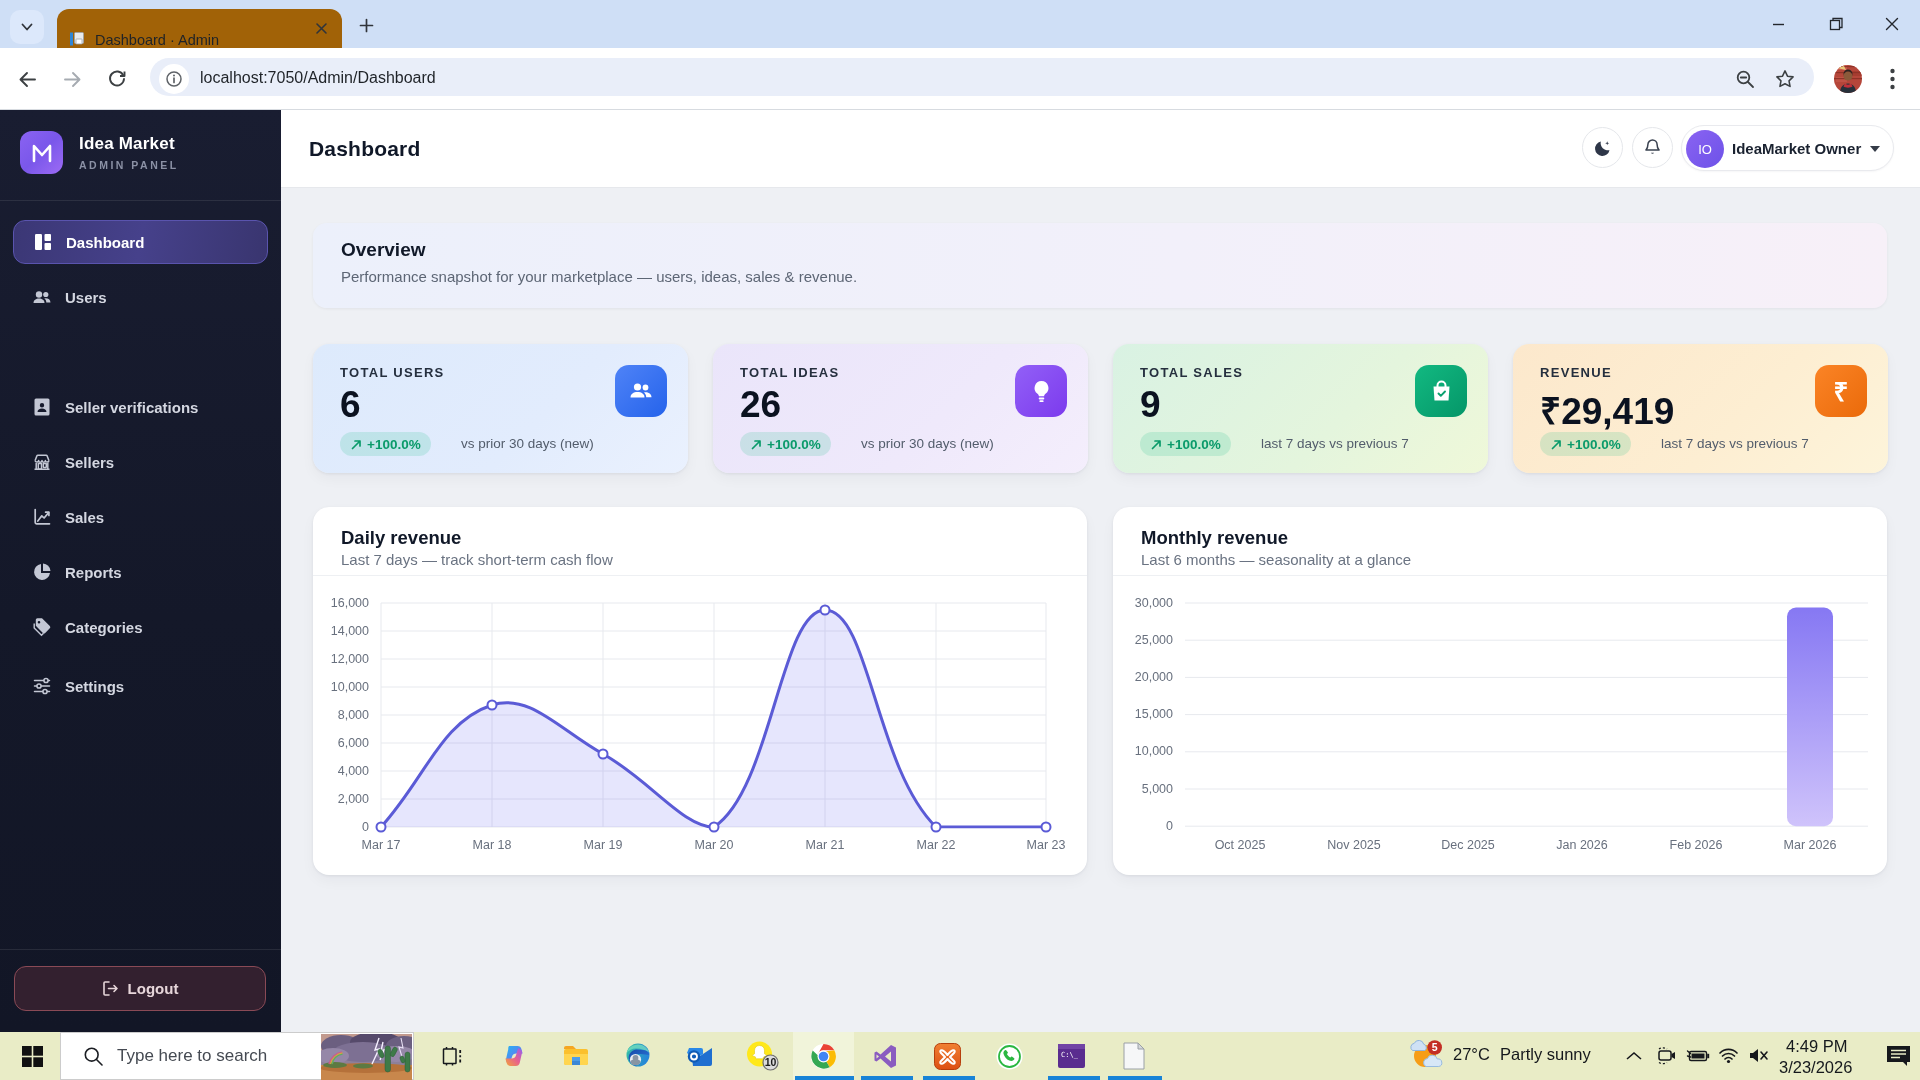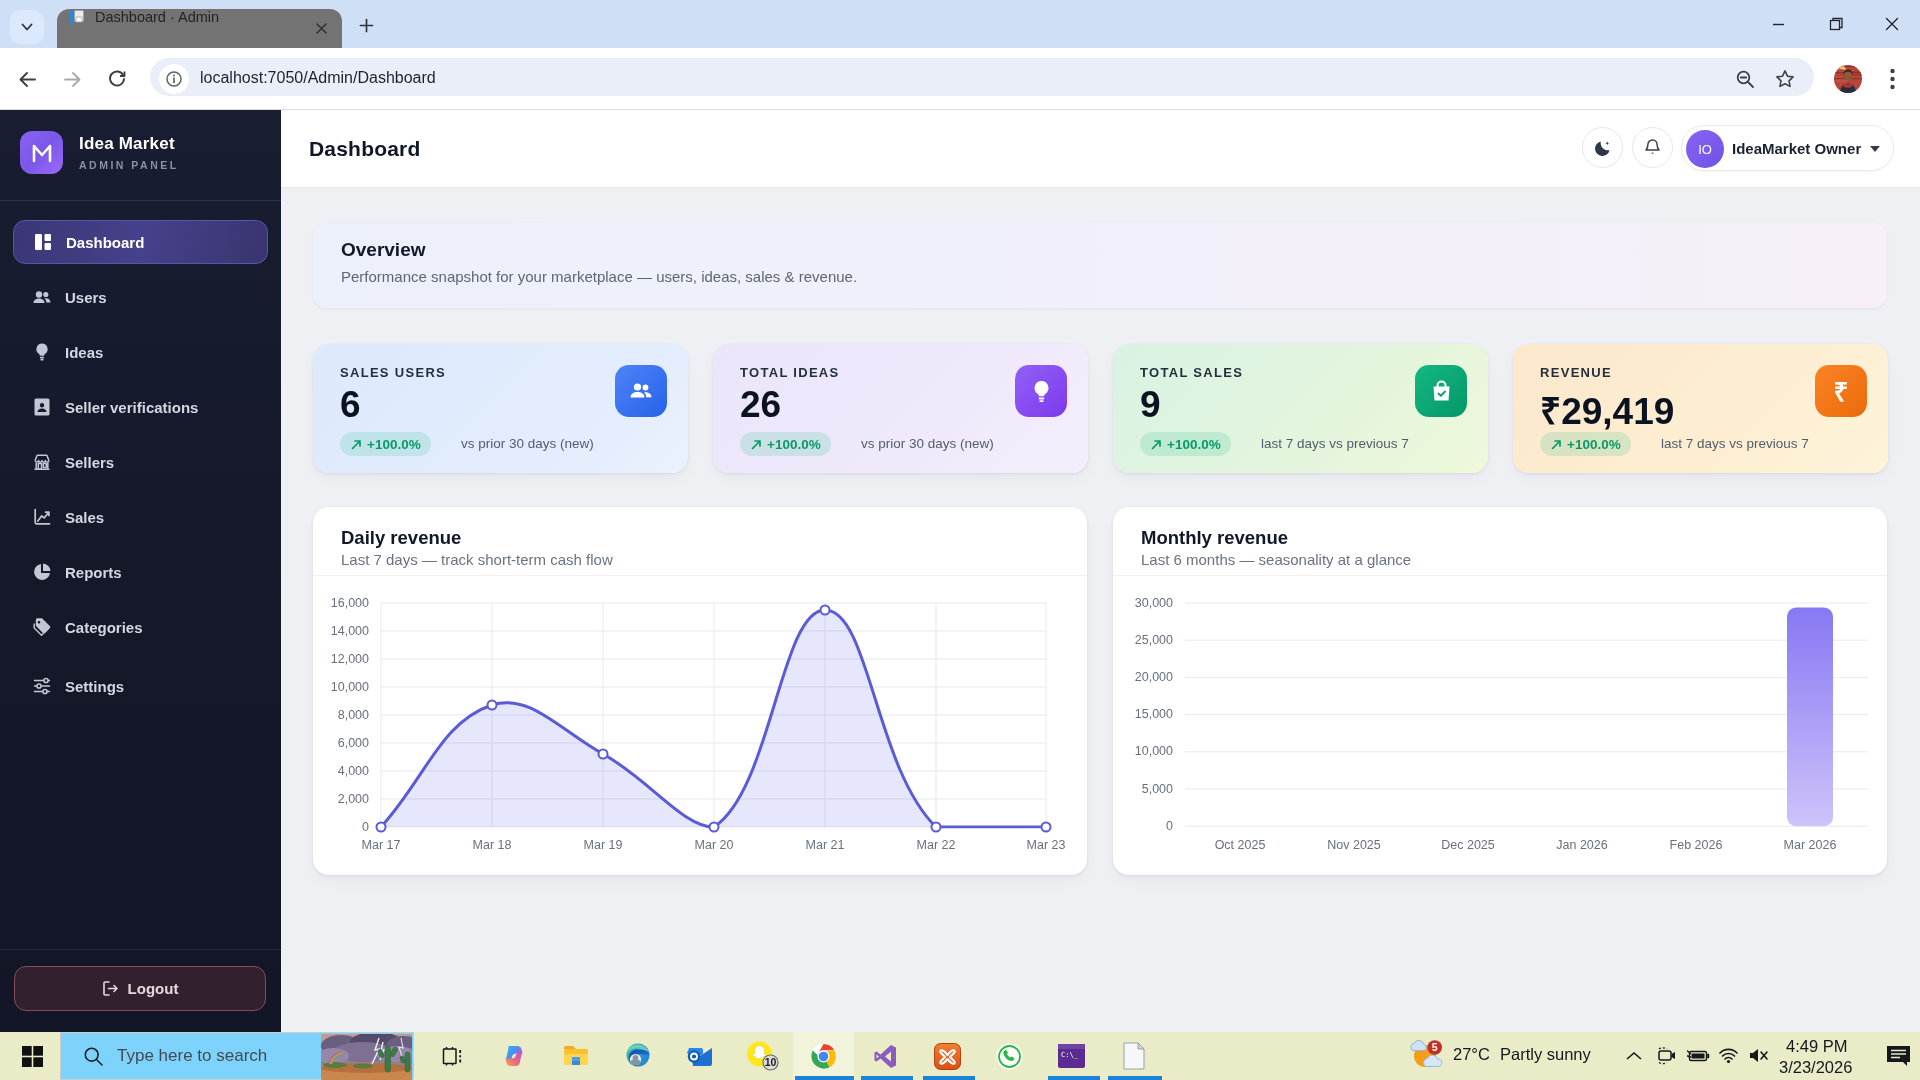--- a/index.html
+++ b/index.html
@@ -1,20 +1,20 @@
 <!DOCTYPE html>
 <html><head>
 <meta charset="utf-8">
 <style>
 * { margin:0; padding:0; box-sizing:border-box; }
 html,body { width:1920px; height:1080px; overflow:hidden; font-family:"Liberation Sans", sans-serif; }
 
 #tabstrip { position:absolute; left:0; top:0; width:1920px; height:48px; background:#cfdff6; }
 #chevbtn { position:absolute; left:10px; top:10px; width:34px; height:34px; border-radius:10px; background:#dce8fb; display:flex; align-items:center; justify-content:center; }
-#tab { position:absolute; left:57px; top:9px; width:285px; height:39px; background:#737373; border-radius:12px 12px 0 0; display:flex; align-items:flex-start; }
+#tab { position:absolute; left:57px; top:9px; width:285px; height:39px; background:#a16207; border-radius:12px 12px 0 0; display:flex; align-items:flex-end; }
 #tab .fav { margin-left:12px; width:17px; height:17px; position:relative; }
 #tab .title { margin-left:9px; font-size:14.5px; color:#1f2328; }
 #tab .close { position:absolute; right:10px; top:9px; width:21px; height:21px; display:flex; align-items:center; justify-content:center; }
 #newtab { position:absolute; left:352px; top:11px; width:28px; height:28px; display:flex; align-items:center; justify-content:center; }
 #wbtn { position:absolute; right:0; top:0; height:48px; width:170px; display:flex; }
 #toolbar { position:absolute; left:0; top:48px; width:1920px; height:62px; background:#ffffff; border-bottom:1px solid #d7dbe0; }
 .navbtn { position:absolute; top:63px; width:32px; height:32px; display:flex; align-items:center; justify-content:center; }
 #omni { position:absolute; left:150px; top:58px; width:1664px; height:38px; border-radius:21px; background:#e9eef9; }
 #omni .info { position:absolute; left:9px; top:6px; width:30px; height:30px; border-radius:50%; background:#fff; display:flex; align-items:center; justify-content:center; }
 #omni .url { position:absolute; left:50px; top:11px; font-size:16px; color:#1f2328; }
@@ -63,21 +63,21 @@
 
 .chart { position:absolute; top:397px; width:774px; height:368px; border-radius:16px; background:#fff; box-shadow:0 1px 3px rgba(16,24,40,.07), 0 6px 14px rgba(16,24,40,.04); }
 .chart .hd { position:absolute; left:0; top:0; width:100%; height:69px; border-bottom:1px solid #eef0f3; }
 .chart .t1 { position:absolute; left:28px; top:20px; font-size:18.5px; font-weight:800; color:#101828; }
 .chart .t2 { position:absolute; left:28px; top:44px; font-size:15px; color:#6a7382; }
 #chart1 { left:32px; }
 #chart2 { left:832px; }
 
 #taskbar { position:absolute; left:0; top:1032px; width:1920px; height:48px; background:#e9ecc6; }
 #startbtn { position:absolute; left:8px; top:0; width:48px; height:48px; display:flex; align-items:center; justify-content:center; }
-#searchbox { position:absolute; left:60px; top:0px; width:354px; height:48px; background:#7dd3fc; border:1px solid #cccccc; display:flex; align-items:center;padding-left:12px; }
+#searchbox { position:absolute; left:60px; top:0px; width:354px; height:48px; background:#ffffff; border:1px solid #cccccc; display:flex; align-items:center;padding-left:12px; }
 #searchbox .txt { position:absolute; left:56px; top:13px; font-size:17px; color:#454a52; }
 .tcell { position:absolute; top:0; width:61px; height:48px; display:flex; align-items:center; justify-content:center; }
 .uline { position:absolute; top:44px; height:4px; background:#1883d7; }
 .trtxt { position:absolute; font-size:16.5px; color:#15181c; }
 </style>
 </head>
 <body>
 
 <div id="tabstrip">
   <div id="chevbtn">
@@ -201,25 +201,20 @@
           <rect x="2" y="2" width="7" height="16" rx="1.2" fill="#fff"></rect>
           <rect x="11.5" y="2" width="6.5" height="7" rx="1" fill="#fff"></rect>
           <rect x="11.5" y="11" width="6.5" height="7" rx="1" fill="#fff"></rect>
         </svg>Dashboard</div>
     <div class="nav" style="top:165px"><svg class="ic" viewBox="0 0 20 20" fill="#c3c7d4">
           <circle cx="7" cy="7.5" r="3.2"></circle>
           <path d="M1.5 16 c0-3 2.5-4.6 5.5-4.6 s5.5 1.6 5.5 4.6 z"></path>
           <circle cx="13.8" cy="7.5" r="2.6"></circle>
           <path d="M13.6 11.2 c2.8 0 4.9 1.5 4.9 4.3 h-4.2 c0-1.8-.8-3.2-2-4 z"></path>
         </svg>Users</div>
-    <div class="nav" style="top:220px"><svg class="ic" viewBox="0 0 20 20" fill="#c3c7d4">
-          <path d="M10 1.5 a5.6 5.6 0 0 0-3.2 10.2 c.7.5 1 1.3 1.1 2.1 h4.2 c.1-.8.4-1.6 1.1-2.1 A5.6 5.6 0 0 0 10 1.5 z"></path>
-          <rect x="7.8" y="14.8" width="4.4" height="1.6" rx="0.8"></rect>
-          <rect x="8.3" y="17" width="3.4" height="1.5" rx="0.75"></rect>
-        </svg>Ideas</div>
     <div class="nav" style="top:275px"><svg class="ic" viewBox="0 0 20 20" fill="#c3c7d4">
           <path d="M4 1.5 h12 a1.5 1.5 0 0 1 1.5 1.5 v14 a1.5 1.5 0 0 1-1.5 1.5 h-12 a1.5 1.5 0 0 1-1.5-1.5 v-14 a1.5 1.5 0 0 1 1.5-1.5 z M10 6 a2.2 2.2 0 1 1 0 4.4 a2.2 2.2 0 0 1 0-4.4 z M5.5 15 c0-2.2 2-3.4 4.5-3.4 s4.5 1.2 4.5 3.4 z" fill-rule="evenodd"></path>
         </svg>Seller verifications</div>
     <div class="nav" style="top:330px"><svg class="ic" viewBox="0 0 20 20" fill="none" stroke="#c3c7d4" stroke-width="1.5">
           <path d="M3.2 8.2 L4.9 3.9 a1 1 0 0 1 .9-.6 h8.4 a1 1 0 0 1 .9.6 L16.8 8.2" stroke-linejoin="round"></path>
           <path d="M3.2 8.2 a1.7 1.7 0 0 0 3.4.3 a1.7 1.7 0 0 0 3.4 0 a1.7 1.7 0 0 0 3.4 0 a1.7 1.7 0 0 0 3.4-.3" stroke-linejoin="round"></path>
           <path d="M4.2 11 v6 M15.8 11 v6 M2.5 17.3 h15"></path>
           <rect x="6.3" y="11.5" width="3.2" height="5.6"></rect>
           <rect x="11.3" y="11.5" width="3" height="4" rx="0.4"></rect>
         </svg>Sellers</div>
@@ -268,21 +263,21 @@
           <div class="nm">IdeaMarket Owner</div>
           <div class="car"></div>
         </div>
     </div>
     <div id="ovw">
         <div class="t1">Overview</div>
         <div class="t2">Performance snapshot for your marketplace — users, ideas, sales &amp; revenue.</div>
       </div>
 
     <div class="stat" id="stat1">
-      <div class="lbl">SALES USERS</div>
+      <div class="lbl">TOTAL USERS</div>
         <div class="val">6</div>
       <div class="ico">
           <svg width="26" height="26" viewBox="0 0 26 26" fill="#fff">
             <circle cx="9.5" cy="9" r="3.6"></circle>
             <path d="M2.5 19.5 c0-3.4 3-5.4 7-5.4 s7 2 7 5.4 z"></path>
             <circle cx="17.5" cy="9.5" r="2.9"></circle>
             <path d="M17.3 14.3 c3.4 0 6.2 1.8 6.2 4.9 h-5.3 c0-2-.9-3.6-2.4-4.6 z"></path>
           </svg>
         </div>
       <div class="pill"><svg width="13" height="13" viewBox="0 0 13 13" style="margin-right:4px">

